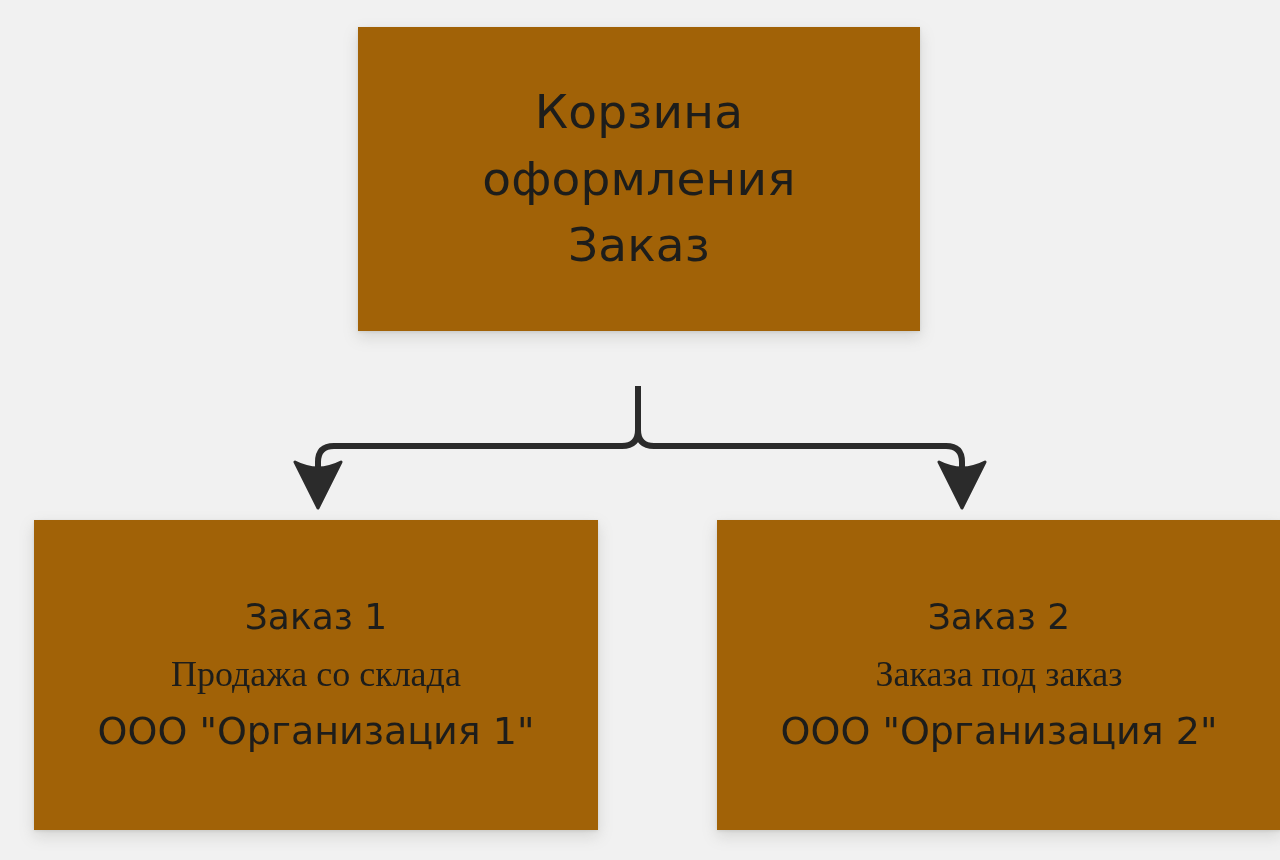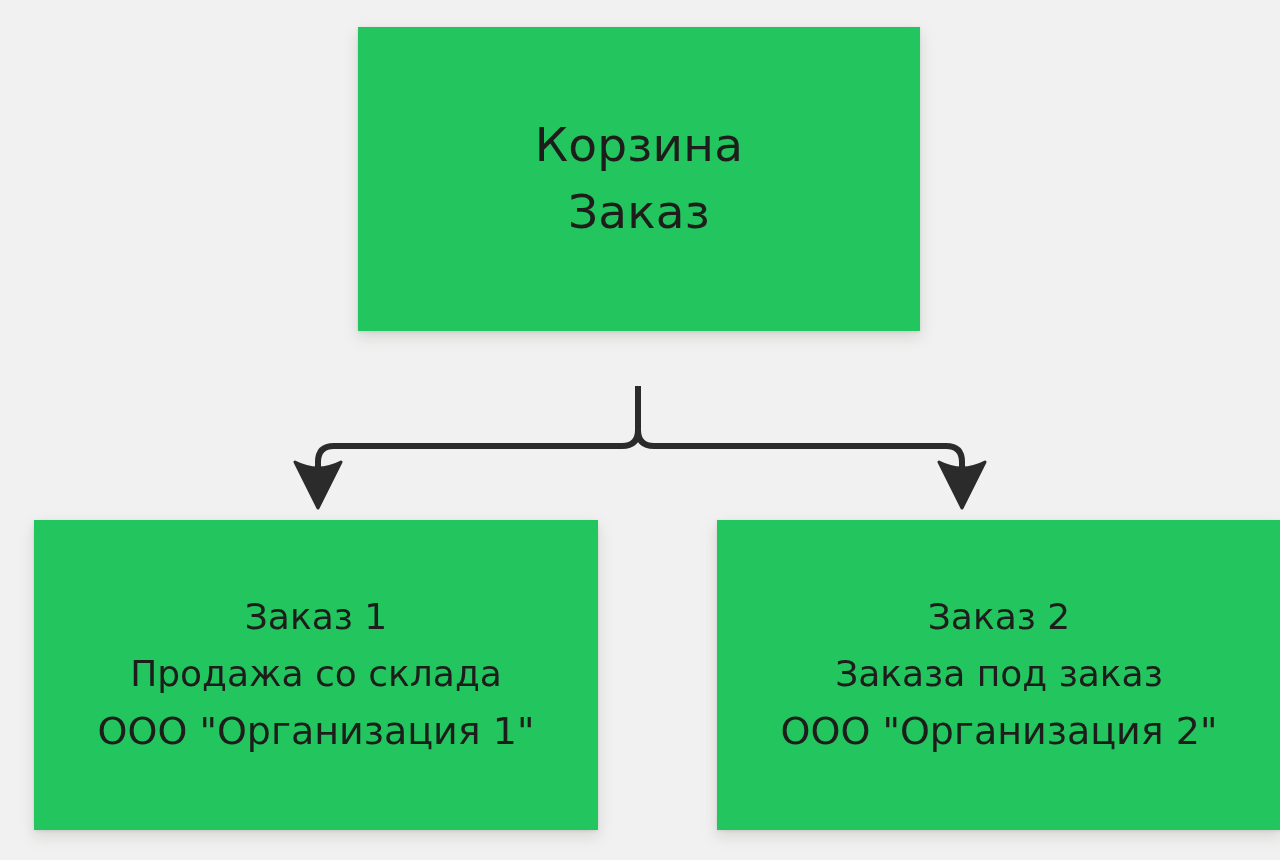--- a/index.html
+++ b/index.html
@@ -15,21 +15,21 @@
   }
   #canvas {
     position: relative;
     width: 1280px;
     height: 860px;
     background: #f1f1f1;
   }
 
   .node {
     position: absolute;
-    background: #22c55e;
+    background: #a16207;
     box-shadow: 0 6px 14px rgba(120,120,110,0.22), 0 1px 3px rgba(120,120,110,0.18);
     display: flex;
     flex-direction: column;
     align-items: center;
     justify-content: center;
     text-align: center;
     color: #1d1d1b;
     box-sizing: border-box;
   }
 
@@ -60,20 +60,21 @@
 
   .leaf .line-title {
     font-size: 36px;
     line-height: 1.58;
     white-space: nowrap;
   }
   .leaf .line-mid {
     font-size: 36px;
     line-height: 1.58;
     white-space: nowrap;
+    font-family: Liberation Serif, serif;
   }
   .leaf .line-org {
     font-size: 38px;
     line-height: 1.55;
     white-space: nowrap;
   }
 
   
   #connector {
     position: absolute;
@@ -84,20 +85,21 @@
     pointer-events: none;
   }
 </style>
 </head>
 <body>
 
 <div id="canvas">
 
   <div class="node" id="node-root">
     <div class="line">Корзина</div>
+    <div class="line">оформления</div>
     <div class="line">Заказ</div>
   </div>
 
   <svg id="connector" viewBox="0 0 1280 860" width="1280" height="860" xmlns="http://www.w3.org/2000/svg">
 
     <path d="M 638 386 L 638 430" fill="none" stroke="#2b2b2b" stroke-width="6" stroke-linecap="butt"></path>
 
     <path d="M 638 430 Q 638 446 622 446 L 334 446 Q 318 446 318 462 L 318 472" fill="none" stroke="#2b2b2b" stroke-width="6" stroke-linecap="butt"></path>
     <path d="M 638 430 Q 638 446 654 446 L 946 446 Q 962 446 962 462 L 962 472" fill="none" stroke="#2b2b2b" stroke-width="6" stroke-linecap="butt"></path>
 

